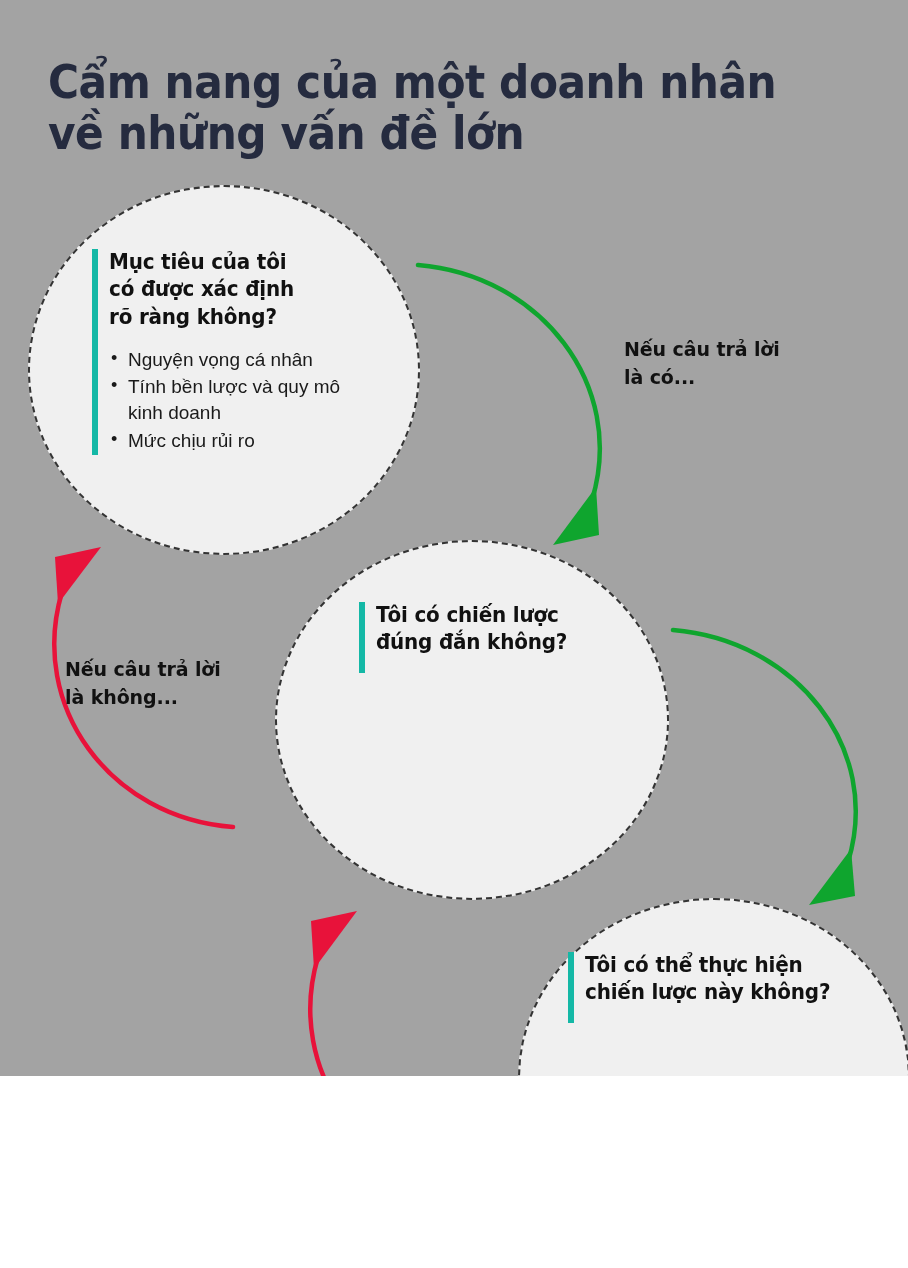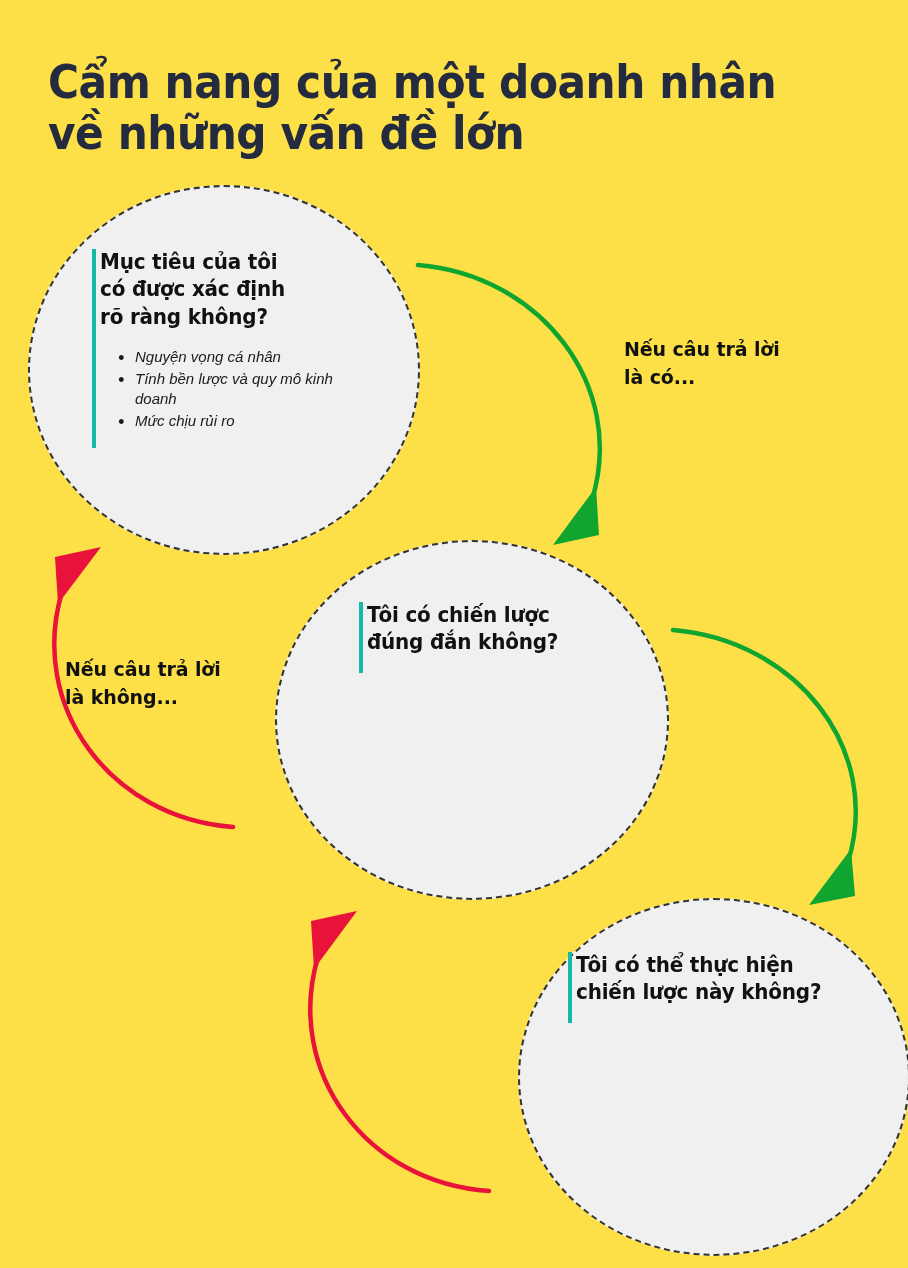--- a/index.html
+++ b/index.html
@@ -6,23 +6,23 @@
     margin: 0;
     padding: 0;
     background: #ffffff;
   }
   body {
     font-family: "Liberation Sans", sans-serif;
   }
   #page {
     position: relative;
     width: 908px;
-    height: 1268px;
+    height: 1076px;
     overflow: hidden;
-    background: #fde047;
+    background: #a3a3a3;
   }
 
   
   .title {
     position: absolute;
     left: 48px;
     top: 26px;
     width: 810px;
     color: #252B3F;
     font-family: "DejaVu Sans", sans-serif;
@@ -49,43 +49,42 @@
   .node {
     position: absolute;
     border-radius: 50%;
     background: #F0F0F0;
     border: 2px dashed #333333;
     box-sizing: border-box;
   }
   .node-inner {
     position: absolute;
     box-sizing: border-box;
-    border-left: 4px solid #14b8a6;
-    padding-left: 4px;
+    border-left: 6px solid #14b8a6;
+    padding-left: 11px;
   }
   .node-q {
     color: #111111;
     font-family: "DejaVu Sans", sans-serif;
     font-weight: 700;
     font-size: 21px;
     line-height: 1.30;
     letter-spacing: -0.2px;
     transform: scaleX(0.95);
     transform-origin: left top;
     margin: 0 0 16px 0;
     white-space: pre-line;
   }
   .node-list {
     list-style: none;
-    margin: 16px;
+    margin: 0;
     padding: 0;
     color: #1A1A1A;
-    font-size: 15px;
+    font-size: 19px;
     line-height: 1.38;
-    font-style: italic;
   }
   .node-list li {
     position: relative;
     padding-left: 19px;
     margin-bottom: 1px;
   }
   .node-list li::before {
     content: "\2022";
     position: absolute;
     left: 2px;

